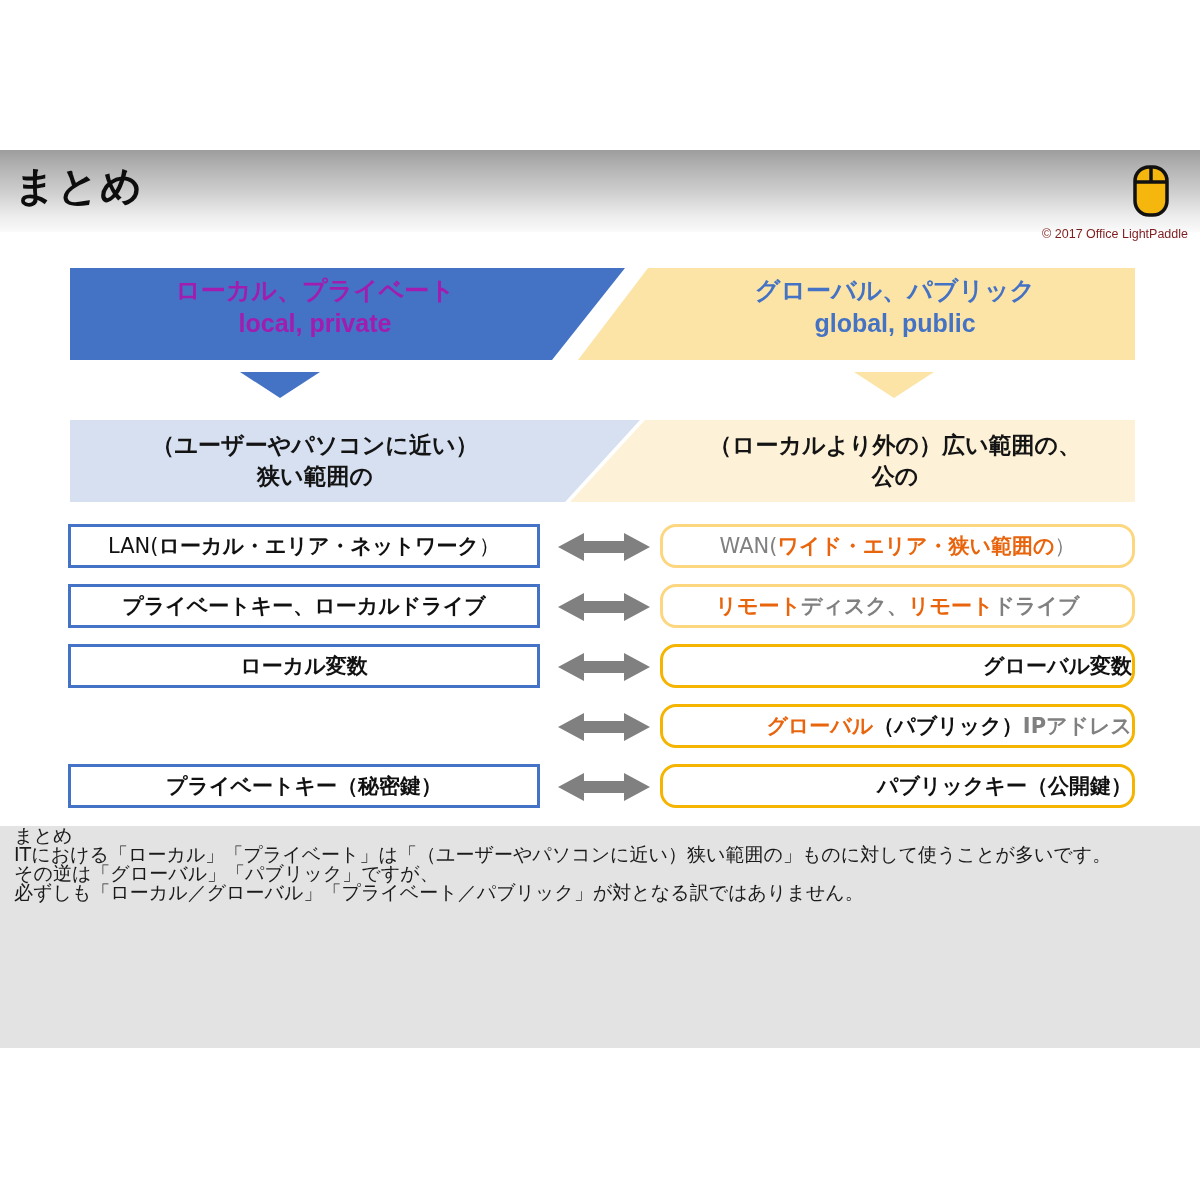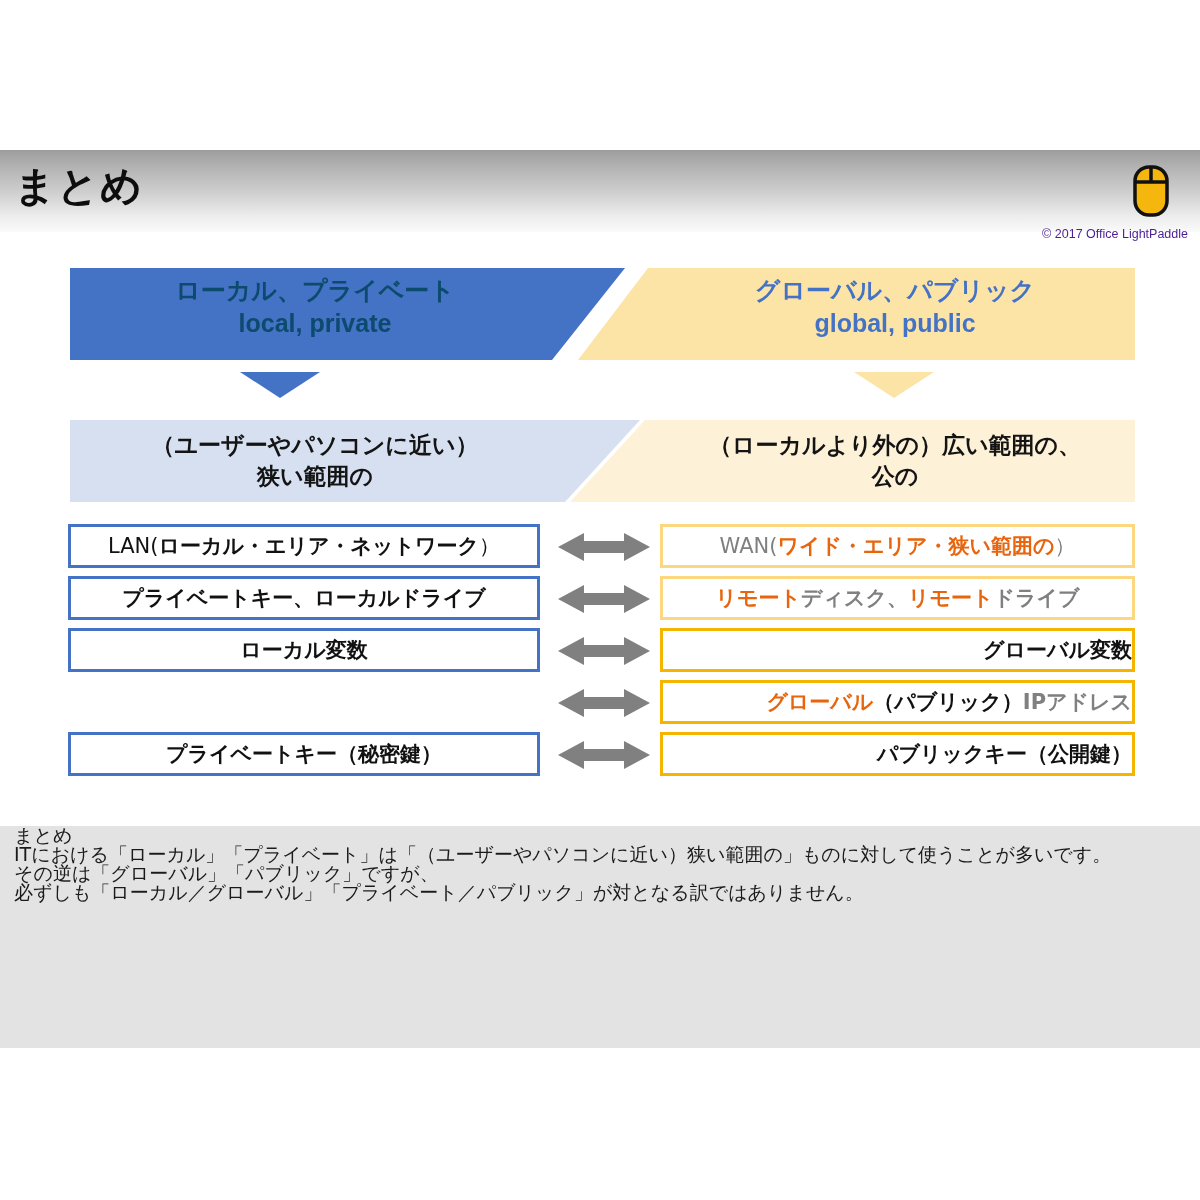--- a/index.html
+++ b/index.html
@@ -23,30 +23,30 @@
     position:absolute;left:14px;top:166px;
     font-size:41px;font-weight:bold;color:#0d0d0d;
     letter-spacing:1px;line-height:1;
     font-family:"DejaVu Sans","Liberation Sans",sans-serif;
   }
   
   .logo{position:absolute;left:1133px;top:165px;width:36px;height:52px;}
   .logo svg{display:block;}
   .copyright{
     position:absolute;right:12px;top:227px;
-    font-size:12.5px;color:#4c1d95;
+    font-size:12.5px;color:#7f1d1d;
     font-family:"Liberation Sans",sans-serif;
   }
 
   
   .band1{position:absolute;left:0;top:268px;width:1200px;height:92px;}
   .band1 svg{display:block;}
   .band1-text-l{
     position:absolute;left:70px;top:276px;width:490px;text-align:center;
-    color:#0c4a6e;font-weight:bold;line-height:1.18;
+    color:#a21caf;font-weight:bold;line-height:1.18;
   }
   .band1-text-r{
     position:absolute;left:655px;top:276px;width:480px;text-align:center;
     color:#4472c4;font-weight:bold;line-height:1.18;
   }
   .jp{display:block;font-size:25px;font-family:"DejaVu Sans","Liberation Sans",sans-serif;}
   .en{display:block;font-size:25px;margin-top:3px;font-family:"Liberation Sans",sans-serif;}
 
   
   .tri{position:absolute;width:0;height:0;}
@@ -62,29 +62,29 @@
     font-family:"DejaVu Sans","Liberation Sans",sans-serif;
   }
   .band2-text-r{
     position:absolute;left:655px;top:430px;width:480px;text-align:center;
     color:#141414;font-weight:bold;font-size:23px;line-height:1.35;
     font-family:"DejaVu Sans","Liberation Sans",sans-serif;
   }
 
   
   .rows{position:absolute;left:0;top:524px;width:1200px;}
-  .row{position:relative;height:52px;margin-bottom:0px;}
+  .row{position:relative;height:60px;margin-bottom:0px;}
   .box{
     position:absolute;height:44px;box-sizing:border-box;
     background:#ffffff;display:flex;align-items:center;justify-content:center;
     font-size:21px;font-weight:bold;white-space:nowrap;
     font-family:"DejaVu Sans","Liberation Sans",sans-serif;
   }
   .box-l{left:68px;width:472px;border:3px solid #4472c4;}
-  .box-r{left:660px;width:475px;}
+  .box-r{left:660px;width:475px;border-radius:16px;}
   .bd-light{border:3px solid #fcd780;}
   .bd-strong{border:3px solid #f5b400;justify-content:flex-end;}
 
   .t-black{color:#111111;}
   .t-gray{color:#808080;font-weight:bold;}
   .t-orange{color:#e8650d;font-weight:bold;}
   .t-reg{font-weight:normal;}
 
   
   .arrow{position:absolute;left:558px;top:8px;width:92px;height:30px;}

